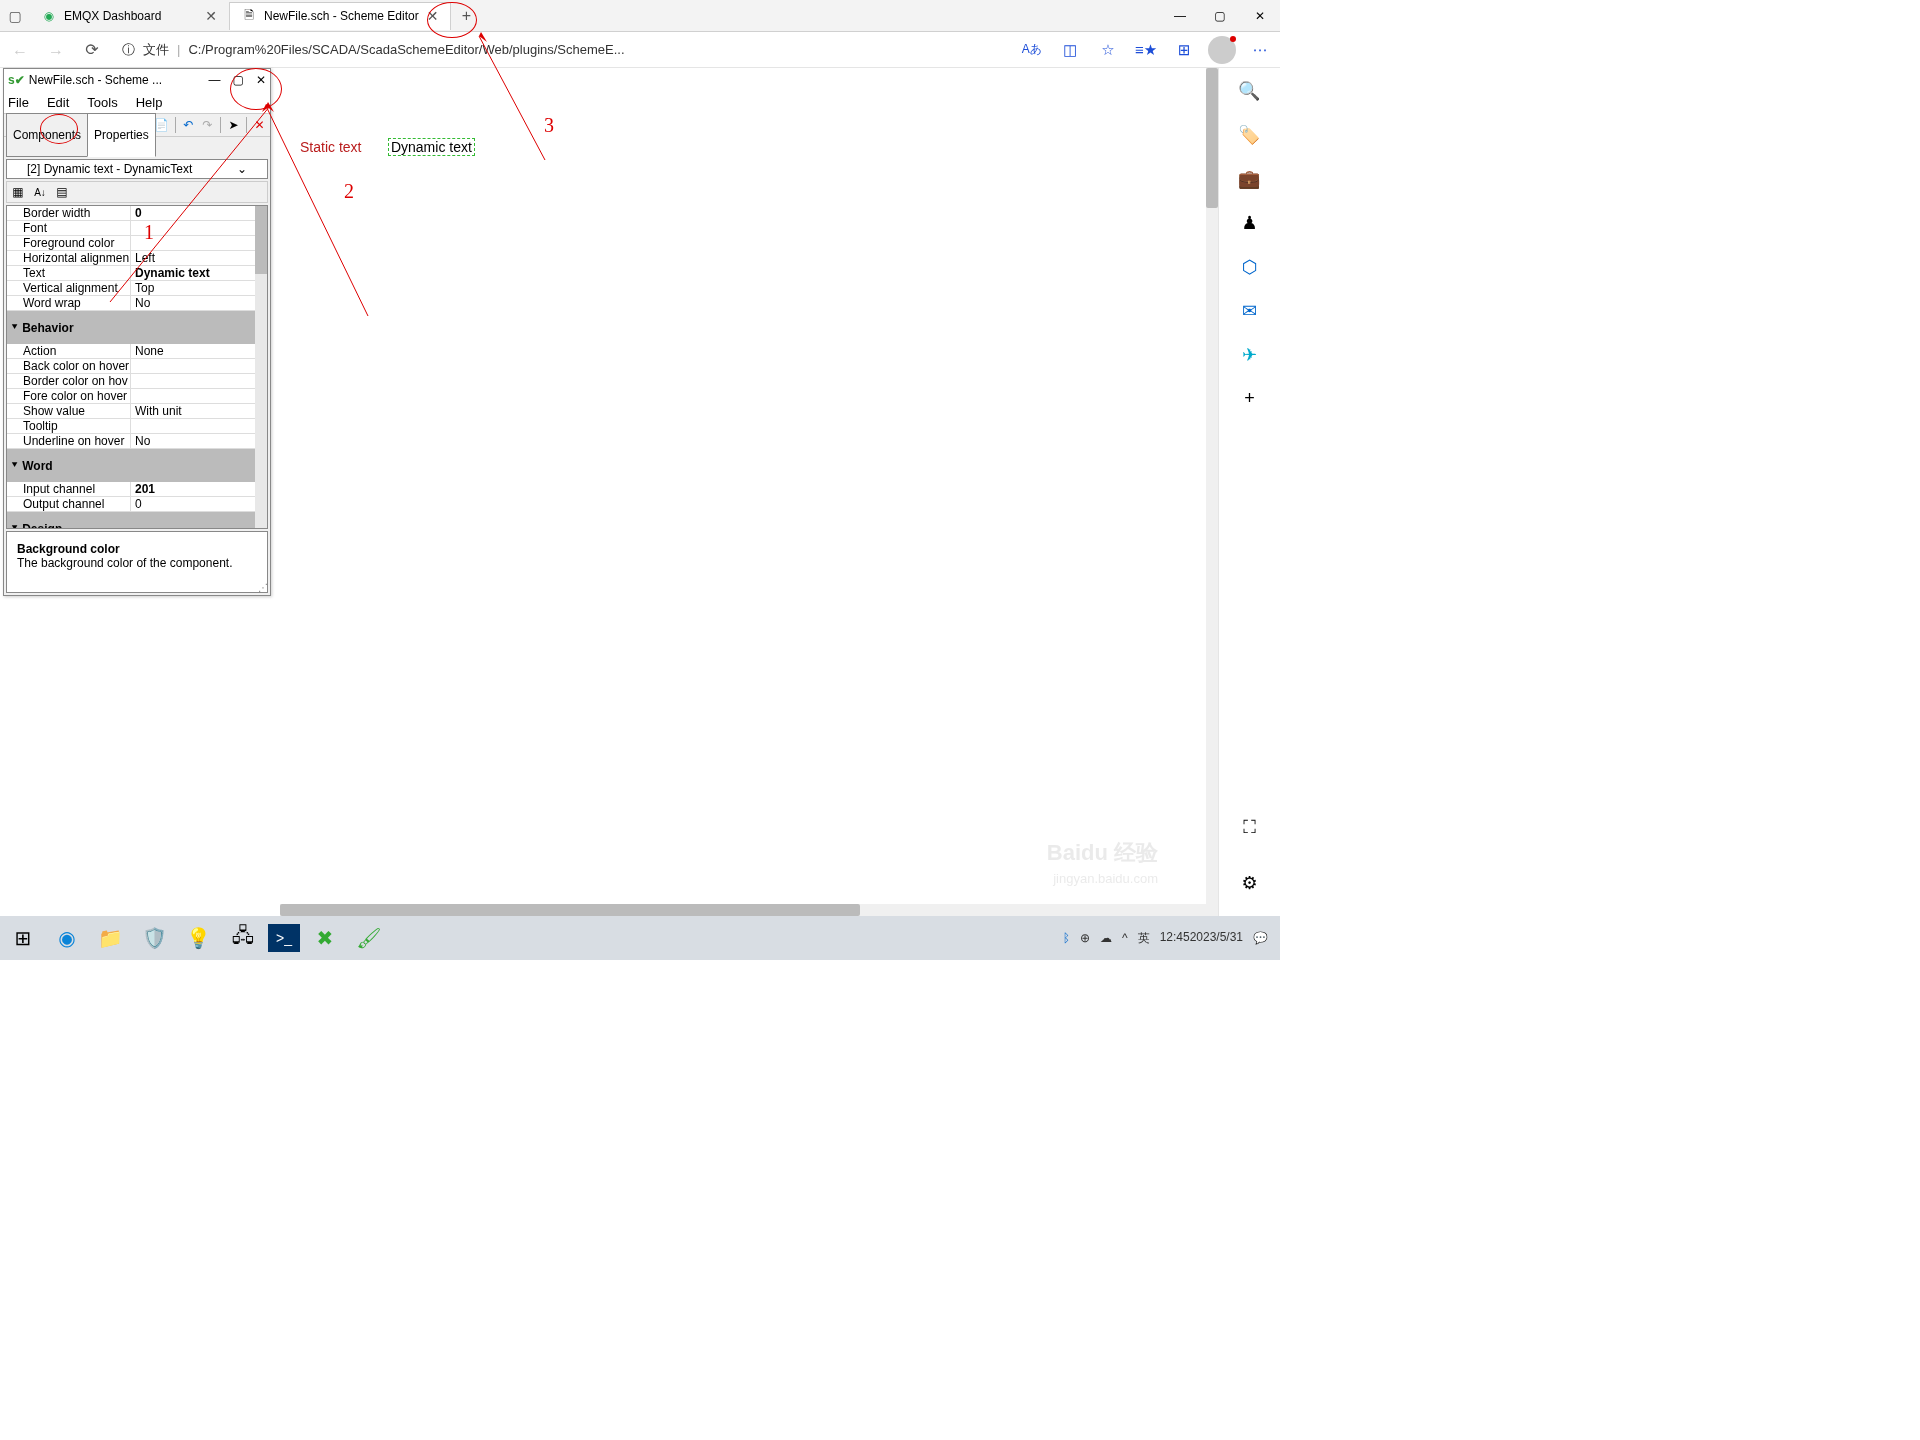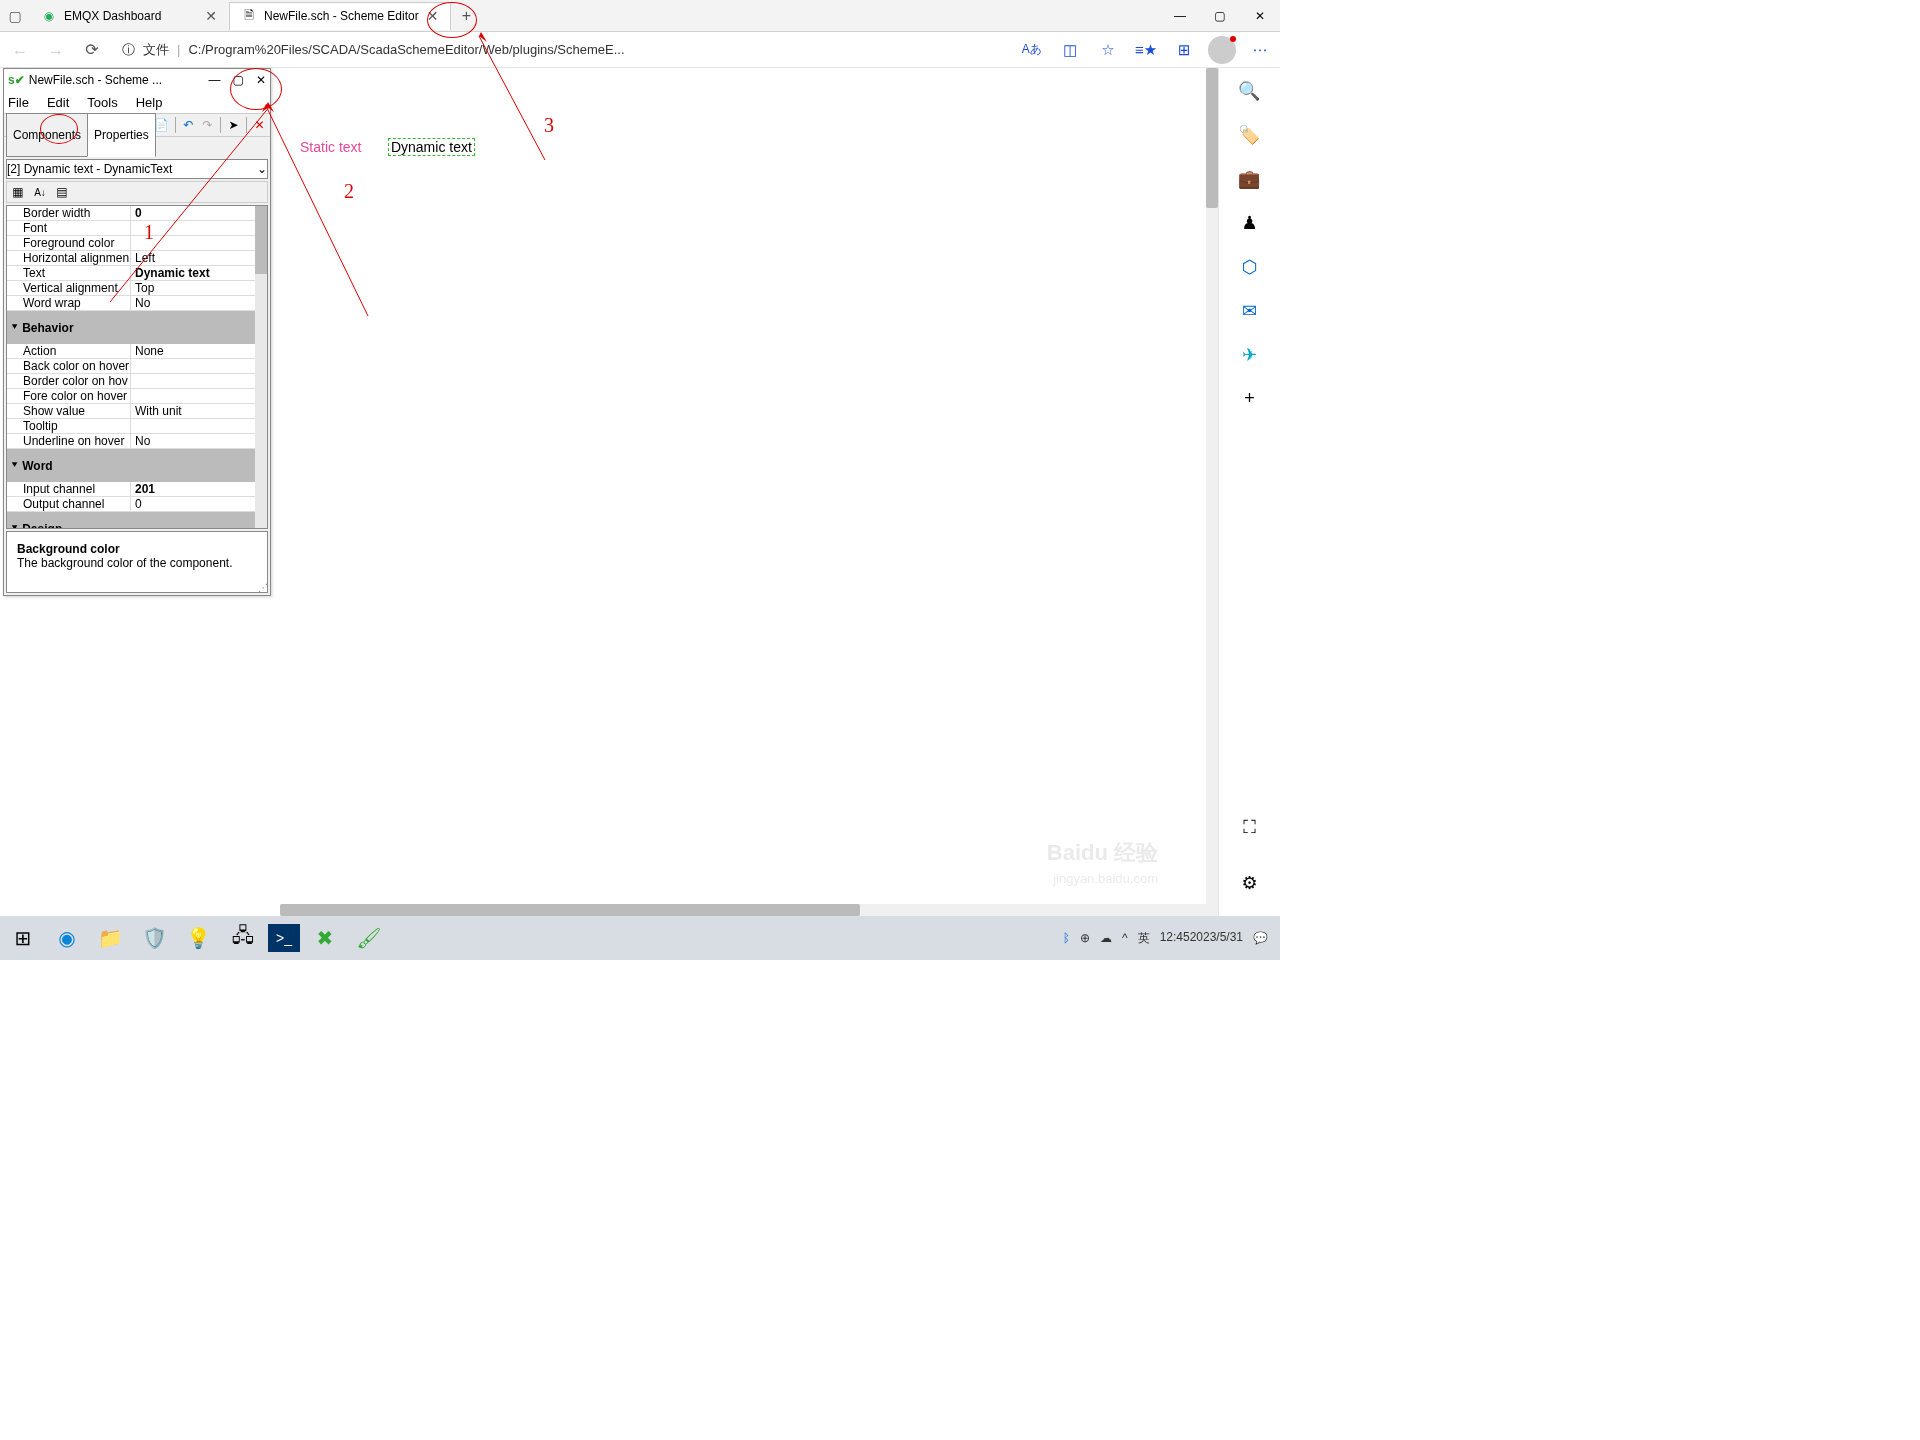--- a/index.html
+++ b/index.html
@@ -28,38 +28,38 @@
 .scheme-title{height:22px;display:flex;align-items:center;padding:0 4px;font-size:12px;background:#fff}
 .scheme-title .icon{color:#393;font-weight:bold;margin-right:4px}
 .scheme-title .controls{margin-left:auto;display:flex;gap:12px;font-size:12px}
 .scheme-menu{height:22px;display:flex;align-items:center;padding:0 4px;gap:18px;font-size:13px;background:#fff}
 .scheme-toolbar{height:24px;display:flex;align-items:center;padding:0 2px;gap:2px;background:#f0f0f0;border-top:1px solid #ccc;border-bottom:1px solid #ccc}
 .tbtn{width:18px;height:18px;display:flex;align-items:center;justify-content:center;font-size:12px}
 .tsep{width:1px;height:16px;background:#aaa;margin:0 2px}
 .scheme-tabs{height:20px;display:flex;align-items:flex-end;padding-left:2px;font-family:"Courier New",monospace;font-size:12px}
 .scheme-tab{padding:14px 6px;border:1px solid #888;background:#f0f0f0;margin-right:-1px}
 .scheme-tab.active{background:#fff;border-bottom:1px solid #fff;position:relative;z-index:1}
-.obj-select{margin:2px;height:20px;border:1px solid #888;background:#fff;font-family:"Courier New",monospace;font-size:12px;display:flex;align-items:center;padding:0 0}
+.obj-select{margin:2px;height:20px;border:1px solid #888;background:#fff;font-family:"Courier New",monospace;font-size:12px;display:flex;align-items:center;padding:0 20px}
 .obj-select span:last-child{margin-left:auto}
 .prop-toolbar{margin:0 2px;height:22px;display:flex;align-items:center;gap:4px;padding:0 2px;border:1px solid #ccc}
 .prop-grid{margin:2px;border:1px solid #888;background:#fff;height:324px;overflow:hidden;position:relative;font-family:"Courier New",monospace;font-size:12px}
 .prop-scroll{position:absolute;right:0;top:0;width:12px;height:100%;background:#e8e8e8}
 .prop-scroll-thumb{position:absolute;top:0;width:12px;height:68px;background:#bbb}
 .prop-body{}
 .prop-row{display:flex;height:15px;border-bottom:1px solid #ddd}
 .prop-row .k{width:124px;padding-left:16px;border-right:1px solid #ddd;white-space:nowrap;overflow:hidden}
 .prop-row .v{flex:1;padding-left:4px;white-space:nowrap;overflow:hidden}
 .prop-row.bold .v{font-weight:bold}
 .prop-cat{height:33px;background:#bbb;font-weight:bold;padding-left:4px;display:flex;align-items:center}
 .prop-cat::before{content:"⯆";font-size:9px;margin-right:4px}
 .prop-desc{margin:2px;border:1px solid #888;background:#fff;height:62px;padding:10px;font-family:"Courier New",monospace;font-size:12px}
 .prop-desc .t{font-weight:bold}
 .resize-grip{position:absolute;right:2px;bottom:2px;font-size:10px;color:#888}
 .canvas{position:absolute;left:300px;top:70px}
-.static-text{font-size:14px;color:#ec4899}
+.static-text{font-size:14px;color:#b91c1c}
 .dynamic-text{font-size:14px;color:#000;border:1px dashed #3b3;padding:0 2px;margin-left:22px}
 .annot{position:absolute;color:#d00;font-size:20px;font-family:serif}
 .circle{border:1px solid #d00;border-radius:50%;position:absolute}
 .vscroll{position:absolute;top:0;right:0;width:12px;height:100%;background:#f0f0f0}
 .vscroll-thumb{position:absolute;top:0;width:12px;height:140px;background:#bbb;border-radius:2px}
 .hscroll{position:absolute;bottom:0;left:280px;right:12px;height:12px;background:#f0f0f0}
 .hscroll-thumb{position:absolute;left:0;height:12px;width:580px;background:#bbb;border-radius:2px}
 .taskbar{position:absolute;bottom:0;left:0;right:0;height:44px;background:#d8dde3;display:flex;align-items:center;padding:0 4px;gap:6px}
 .taskbar .app{width:38px;height:38px;display:flex;align-items:center;justify-content:center;font-size:20px}
 .taskbar .tray{margin-left:auto;display:flex;align-items:center;gap:10px;font-size:12px;color:#333;padding-right:8px}

